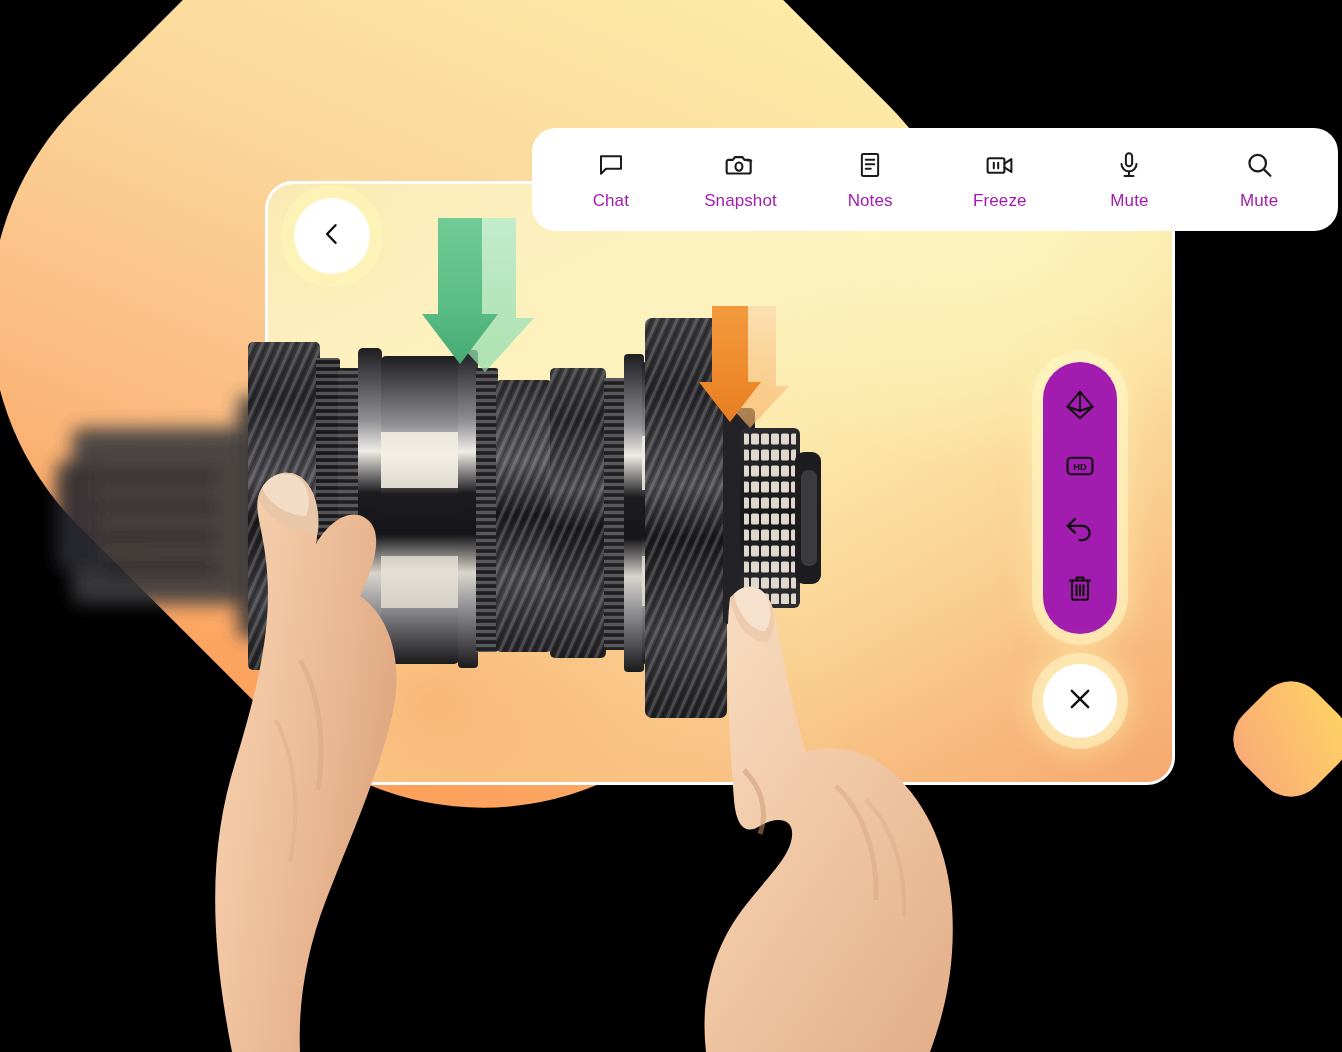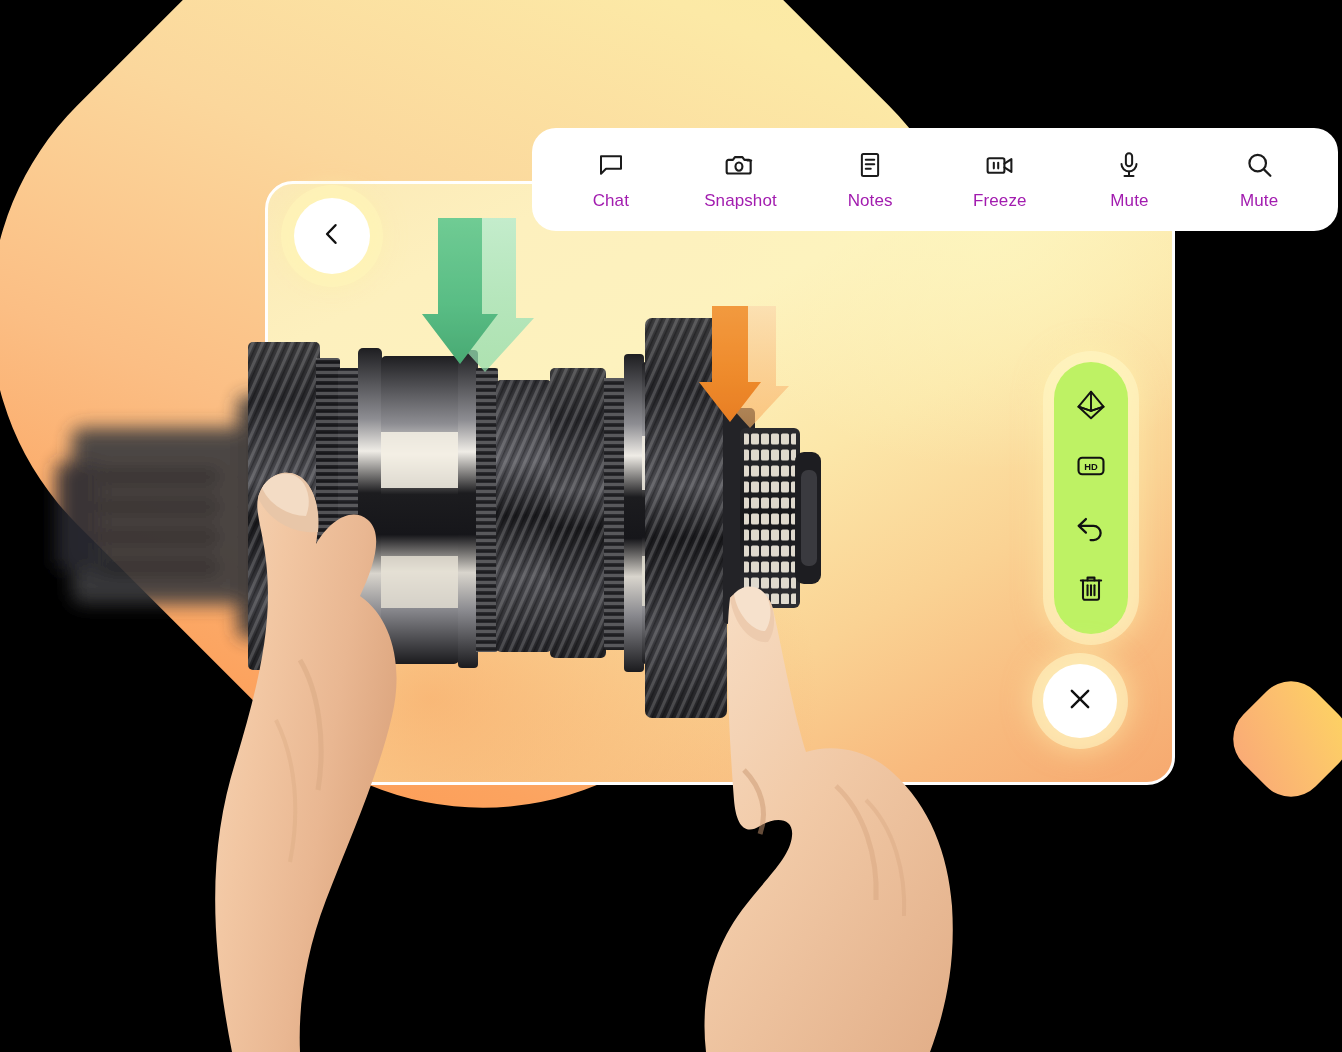--- a/index.html
+++ b/index.html
@@ -93,29 +93,28 @@
     z-index: 30;
     box-shadow: 0 0 0 13px rgba(255,245,186,.62),
                 0 0 22px 12px rgba(255,240,170,.55);
     cursor: pointer;
   }
 
   
   #right-rail {
     position: absolute; left: 1043px; top: 362px;
     width: 74px; height: 272px;
-    background: #bef264;
+    background: #a21caf;
     border-radius: 37px;
     display: flex; flex-direction: column;
     align-items: center; justify-content: space-around;
     padding: 14px 0;
     z-index: 30;
     box-shadow: 0 0 0 11px rgba(255,248,200,.55),
                 0 0 26px 14px rgba(255,243,175,.5);
-    margin-left: 11px;
   }
   .rail-btn {
     width: 44px; height: 44px;
     display: flex; align-items: center; justify-content: center;
     cursor: pointer;
   }
   #close-button {
     position: absolute; left: 1043px; top: 664px;
     width: 74px; height: 74px; border-radius: 50%;
     background: #fff;

